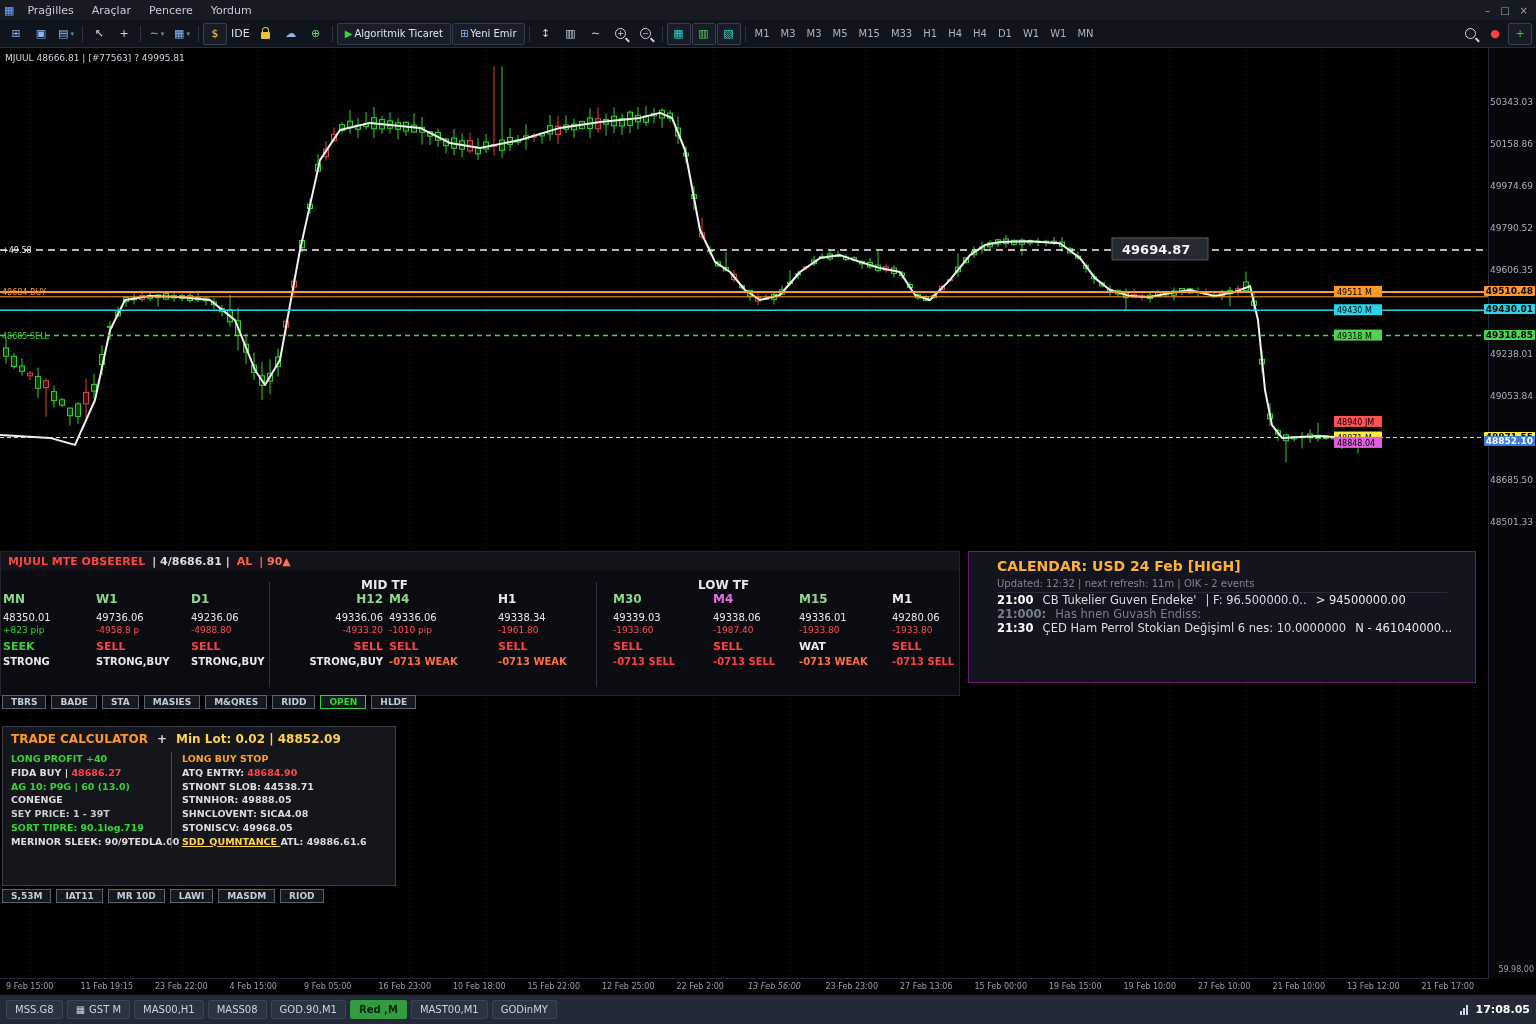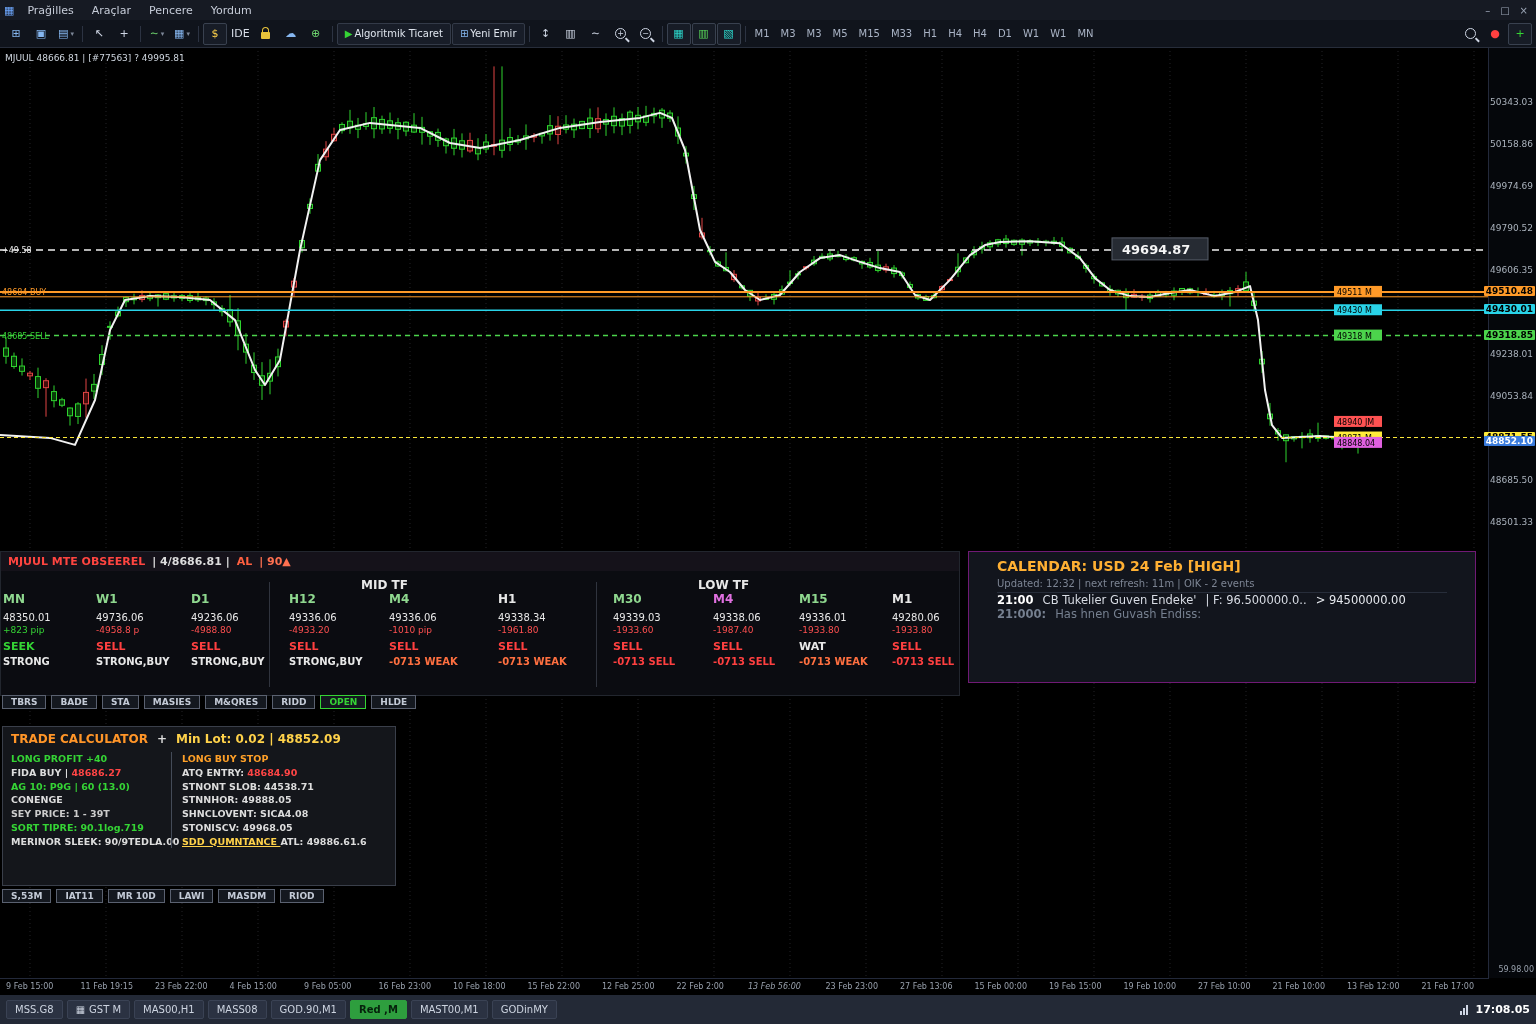--- a/index.html
+++ b/index.html
@@ -989,21 +989,21 @@
     <span style="color:#ff6040">AL</span>
     <span style="color:#ff7050">| 90▲</span>
   </div>
 <div class="mtf-group" style="left: 360px;">MID TF</div>
     <div class="mtf-group" style="left: 697px;">LOW TF</div>
     <div class="mtf-vsep" style="left: 268px;"></div>
     <div class="mtf-vsep" style="left: 595px;"></div>
     <div class="mtf-col" style="left: 2px;"><div class="tf" style="color: rgb(143, 216, 143);">MN</div><div class="price" style="color: rgb(232, 232, 232);">48350.01</div><div class="pips" style="color: rgb(53, 212, 53);">+823 pip</div><div class="sig" style="color: rgb(53, 212, 53);">SEEK</div><div class="str" style="color: rgb(232, 232, 232);">STRONG</div></div>
     <div class="mtf-col" style="left: 95px;"><div class="tf" style="color: rgb(143, 216, 143);">W1</div><div class="price" style="color: rgb(232, 232, 232);">49736.06</div><div class="pips" style="color: rgb(255, 80, 80);">-4958.8 p</div><div class="sig" style="color: rgb(255, 64, 64);">SELL</div><div class="str" style="color: rgb(232, 232, 232);">STRONG,BUY</div></div>
     <div class="mtf-col" style="left: 190px;"><div class="tf" style="color: rgb(143, 216, 143);">D1</div><div class="price" style="color: rgb(232, 232, 232);">49236.06</div><div class="pips" style="color: rgb(255, 80, 80);">-4988.80</div><div class="sig" style="color: rgb(255, 64, 64);">SELL</div><div class="str" style="color: rgb(232, 232, 232);">STRONG,BUY</div></div>
-    <div class="mtf-col" style="left: 288px;"><div class="tf" style="color: rgb(143, 216, 143);">H12</div><div class="price" style="color: rgb(232, 232, 232);">49336.06</div><div class="pips" style="color: rgb(255, 80, 80);">-4933.20</div><div class="sig" style="color: rgb(255, 64, 64);">SELL</div><div class="str" style="color: rgb(232, 232, 232);">STRONG,BUY</div></div>
+    <div class="mtf-col" style="left: 288px; text-align: right;"><div class="tf" style="color: rgb(143, 216, 143);">H12</div><div class="price" style="color: rgb(232, 232, 232);">49336.06</div><div class="pips" style="color: rgb(255, 80, 80);">-4933.20</div><div class="sig" style="color: rgb(255, 64, 64);">SELL</div><div class="str" style="color: rgb(232, 232, 232);">STRONG,BUY</div></div>
     <div class="mtf-col" style="left: 388px;"><div class="tf" style="color: rgb(143, 216, 143);">M4</div><div class="price" style="color: rgb(232, 232, 232);">49336.06</div><div class="pips" style="color: rgb(255, 80, 80);">-1010 pip</div><div class="sig" style="color: rgb(255, 64, 64);">SELL</div><div class="str" style="color: rgb(255, 112, 64);">-0713 WEAK</div></div>
     <div class="mtf-col" style="left: 497px;"><div class="tf" style="color: rgb(232, 232, 232);">H1</div><div class="price" style="color: rgb(232, 232, 232);">49338.34</div><div class="pips" style="color: rgb(255, 80, 80);">-1961.80</div><div class="sig" style="color: rgb(255, 64, 64);">SELL</div><div class="str" style="color: rgb(255, 112, 64);">-0713 WEAK</div></div>
     <div class="mtf-col" style="left: 612px;"><div class="tf" style="color: rgb(143, 216, 143);">M30</div><div class="price" style="color: rgb(232, 232, 232);">49339.03</div><div class="pips" style="color: rgb(255, 80, 80);">-1933.60</div><div class="sig" style="color: rgb(255, 64, 64);">SELL</div><div class="str" style="color: rgb(255, 64, 64);">-0713 SELL</div></div>
     <div class="mtf-col" style="left: 712px;"><div class="tf" style="color: rgb(224, 112, 224);">M4</div><div class="price" style="color: rgb(232, 232, 232);">49338.06</div><div class="pips" style="color: rgb(255, 80, 80);">-1987.40</div><div class="sig" style="color: rgb(255, 64, 64);">SELL</div><div class="str" style="color: rgb(255, 64, 64);">-0713 SELL</div></div>
     <div class="mtf-col" style="left: 798px;"><div class="tf" style="color: rgb(143, 216, 143);">M15</div><div class="price" style="color: rgb(232, 232, 232);">49336.01</div><div class="pips" style="color: rgb(255, 80, 80);">-1933.80</div><div class="sig" style="color: rgb(232, 232, 232);">WAT</div><div class="str" style="color: rgb(255, 112, 64);">-0713 WEAK</div></div>
     <div class="mtf-col" style="left: 891px;"><div class="tf" style="color: rgb(232, 232, 232);">M1</div><div class="price" style="color: rgb(232, 232, 232);">49280.06</div><div class="pips" style="color: rgb(255, 80, 80);">-1933.80</div><div class="sig" style="color: rgb(255, 64, 64);">SELL</div><div class="str" style="color: rgb(255, 64, 64);">-0713 SELL</div></div>
   </div>
 <div class="mtf-tabs" id="mtf-tabs">
     <span class="mtab">TBRS</span>
     <span class="mtab">BADE</span>
@@ -1058,20 +1058,25 @@
       <div class="cal-event">
         <span class="t">21:00</span>
         <span>CB Tukelier Guven Endeke'</span>
         <span>|  F: 96.500000.0..</span>
         <span class="cal-tail">&gt; 94500000.00</span>
       </div>
       <div class="cal-event dim">
         <span class="t">21:000:</span>
         <span>Has hnen Guvash Endiss:</span>
       </div>
+      <div class="cal-event">
+        <span class="t">21:30</span>
+        <span>ÇED Ham Perrol Stokian Değişiml 6 nes: 10.0000000</span>
+        <span class="cal-tail">N - 461040000...</span>
+      </div>
     </div>
 </div>
 
 <div class="statusbar" id="statusbar">
   <span class="status-tab">
       <span>MSS.G8</span>
     </span>
     <span class="status-tab">
       <span>▦</span>
       <span>GST M</span>

